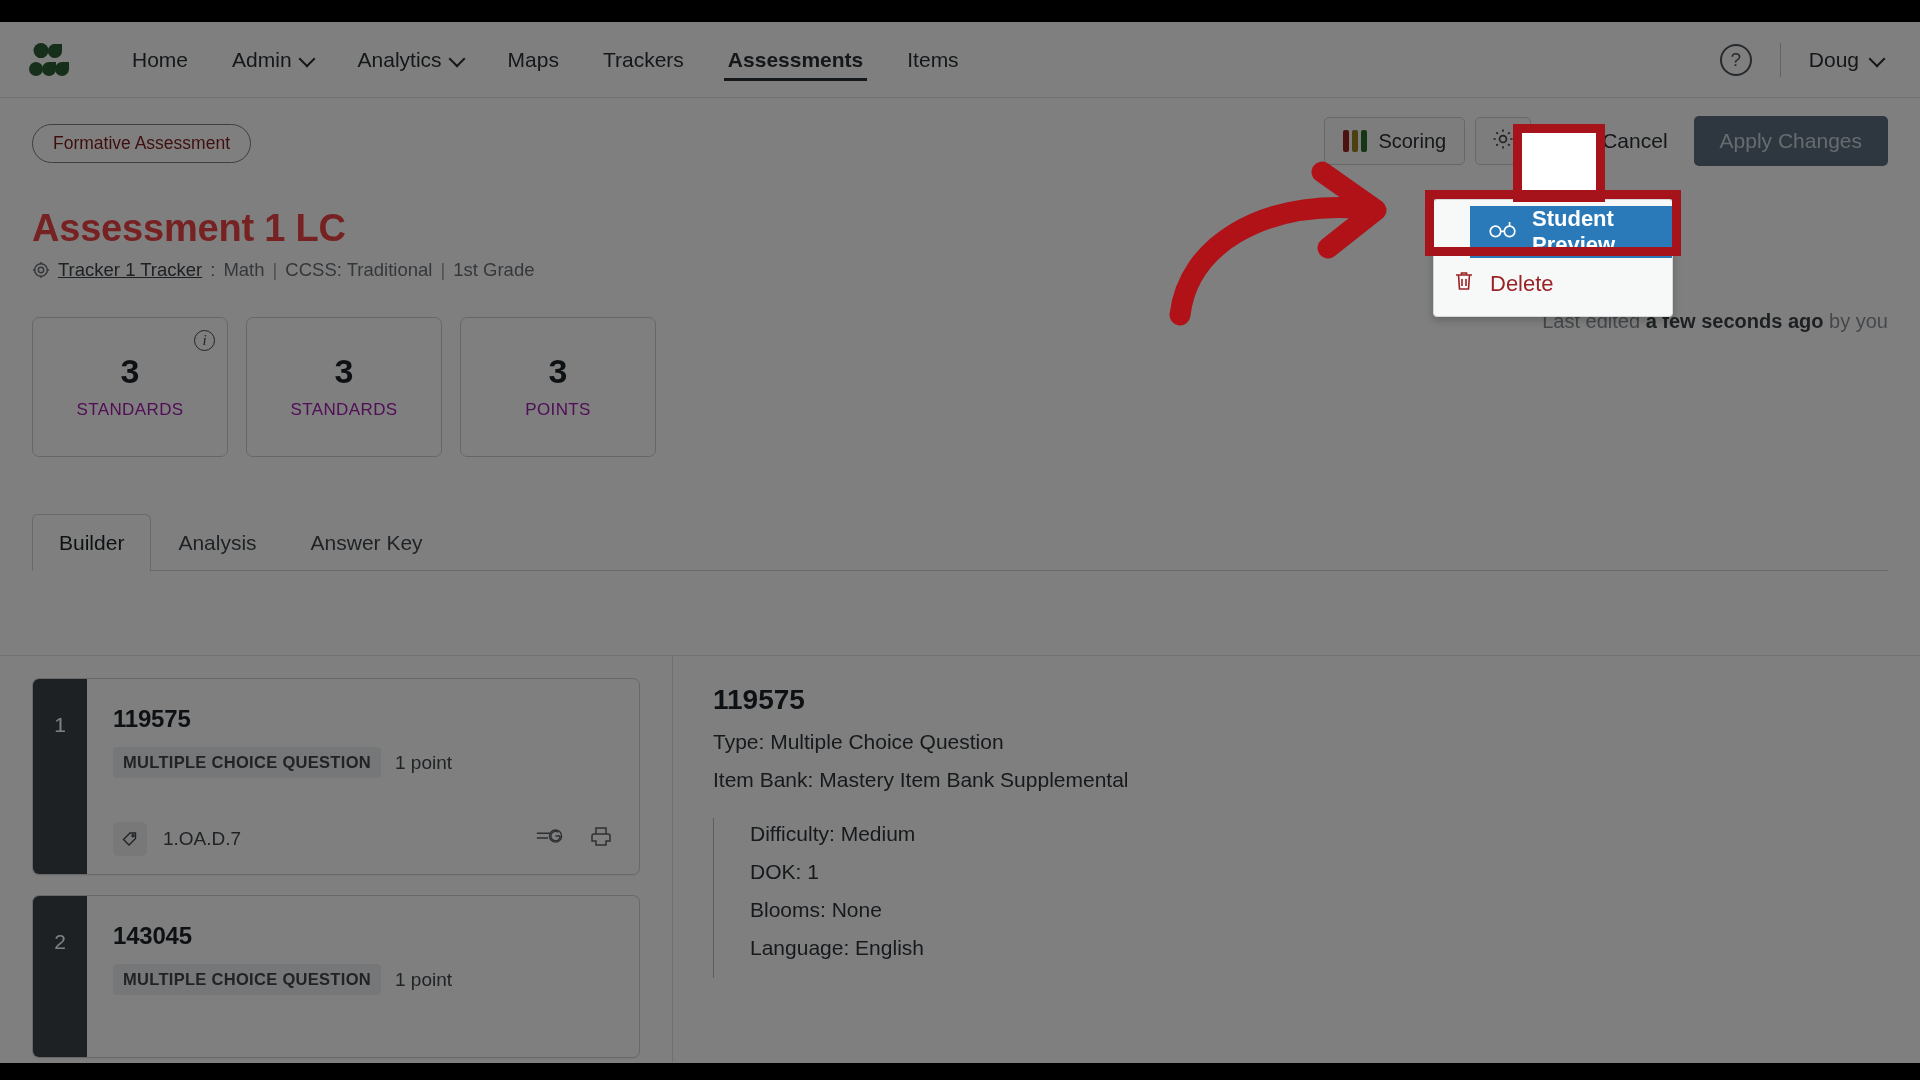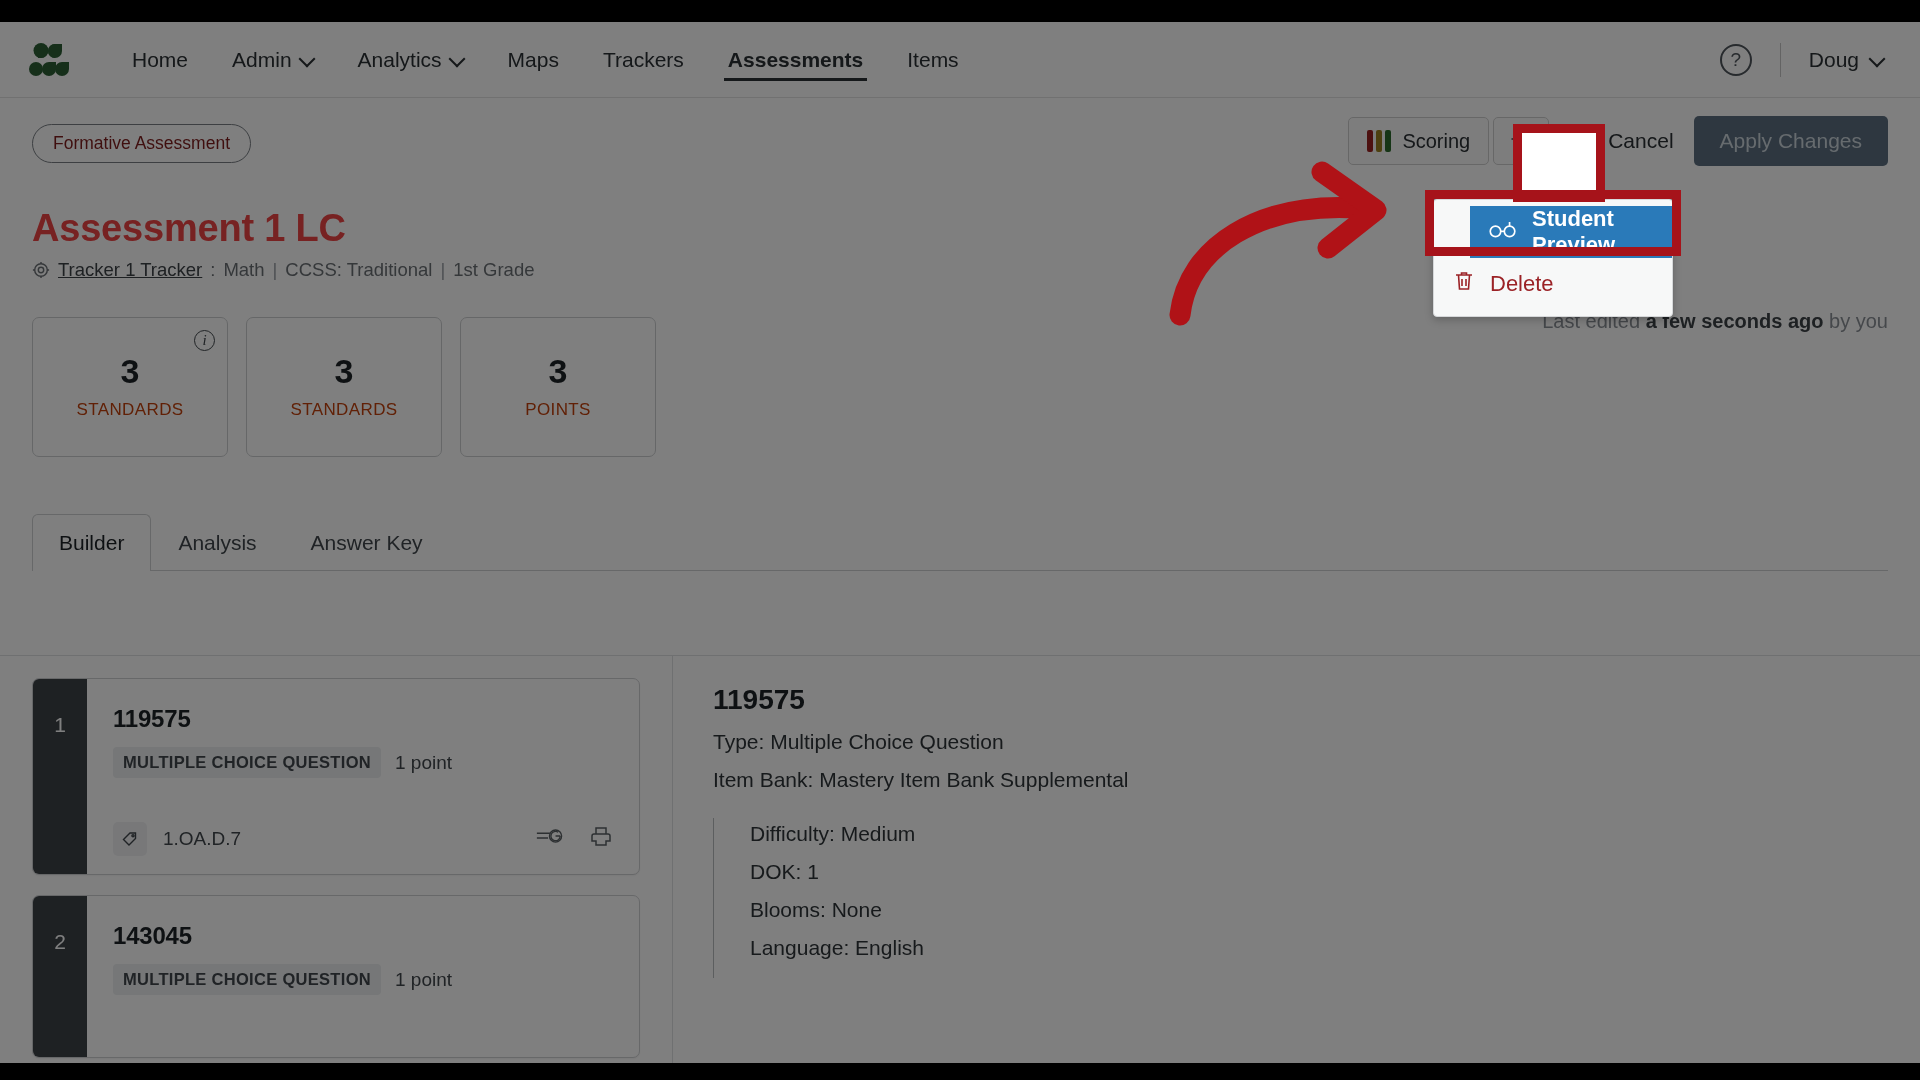--- a/index.html
+++ b/index.html
@@ -66,21 +66,21 @@
   .user { display:flex; align-items:center; gap:12px; font-size:21px; color:#2b3034; cursor:pointer; padding-right:8px; }
 
   
   .headerstrip { position:relative; padding:26px 32px 0 32px; }
   .pill {
     display:inline-block; border:1px solid #7a7f85; border-radius:999px;
     padding:8px 20px; font-size:17.5px; color:#7f1d1d; background:transparent;
   }
 
   .toolbar {
-    position:absolute; right:32px; top:18px; display:flex; align-items:center; gap:4px;
+    position:absolute; right:32px; top:18px; display:flex; align-items:center; gap:10px;
   }
   .btn {
     height:48px; border:1px solid #cfcfcf; border-radius:5px; background:#fbfbfb;
     display:flex; align-items:center; gap:11px; padding:0 18px;
     font-size:20px; color:#2b3034; cursor:pointer; white-space:nowrap;
   }
   .btn.icononly { padding:0 14px; }
   .scorebars { display:flex; gap:3px; align-items:flex-end; }
   .scorebars i { display:block; width:6px; height:22px; border-radius:2px; }
   .kebab { display:flex; flex-direction:column; gap:4px; align-items:center; }
@@ -106,21 +106,21 @@
   .subline a { color:#3d4247; text-decoration:underline; }
   .subline .sep { color:#9aa0a6; }
 
   
   .stats { display:flex; gap:18px; padding:36px 32px 0 32px; }
   .stat {
     position:relative; width:196px; height:140px; border:1px solid #cdcfd1; border-radius:7px;
     background:#fff; display:flex; flex-direction:column; align-items:center; justify-content:center; gap:12px;
   }
   .stat .num { font-size:34px; font-weight:bold; color:#1d2226; line-height:1; }
-  .stat .lbl { font-size:17px; color:#c2410c; letter-spacing:0.4px; }
+  .stat .lbl { font-size:17px; color:#a21caf; letter-spacing:0.4px; }
   .info-i {
     position:absolute; right:12px; top:12px; width:21px; height:21px; border:1.6px solid #41474c;
     border-radius:50%; display:flex; align-items:center; justify-content:center;
     font-family:"Liberation Serif", serif; font-style:italic; font-size:15px; color:#41474c; cursor:pointer;
   }
 
   
   .tabs { margin:56px 32px 0 32px; display:flex; align-items:flex-end; border-bottom:1px solid #cfd1d3; }
   .tab {
     padding:16px 26px; font-size:21px; color:#41474c; cursor:pointer; background:transparent;

